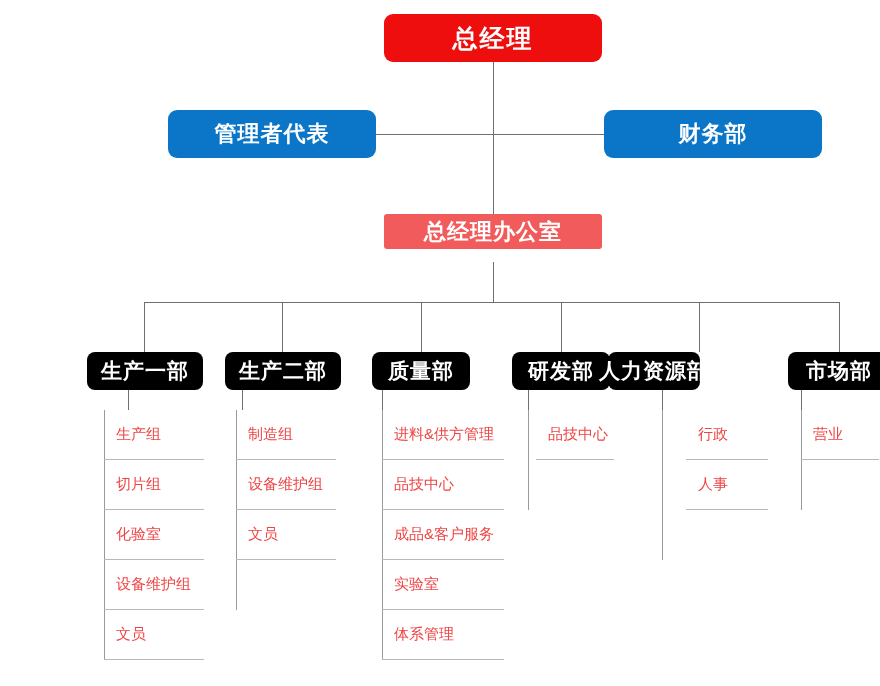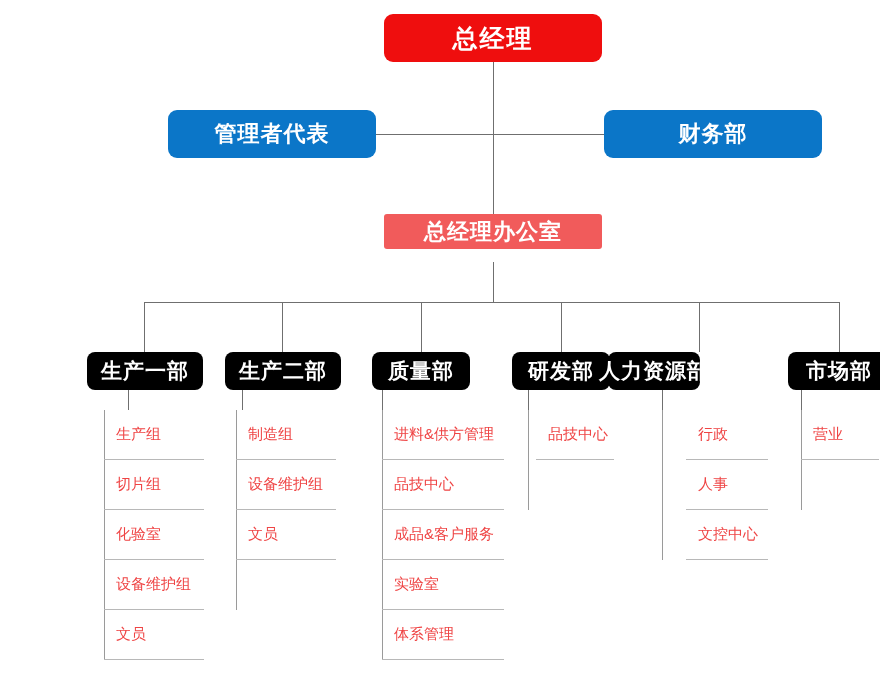--- a/index.html
+++ b/index.html
@@ -165,21 +165,20 @@
 
   <div class="subcol" style="left:480px;width:78px;padding-left:8px;">
     <div class="spine" style="height:100px;"></div>
     <div class="subitem">品技中心</div>
   </div>
 
   <div class="subcol" style="left:614px;width:82px;padding-left:24px;">
     <div class="spine" style="height:150px;"></div>
     <div class="subitem">行政</div>
     <div class="subitem">人事</div>
-    <div class="subitem">文控中心</div>
   </div>
 
   <div class="subcol" style="left:753px;width:78px;">
     <div class="spine" style="height:100px;"></div>
     <div class="subitem">营业</div>
   </div>
 
 </div>
 
 </body></html>

